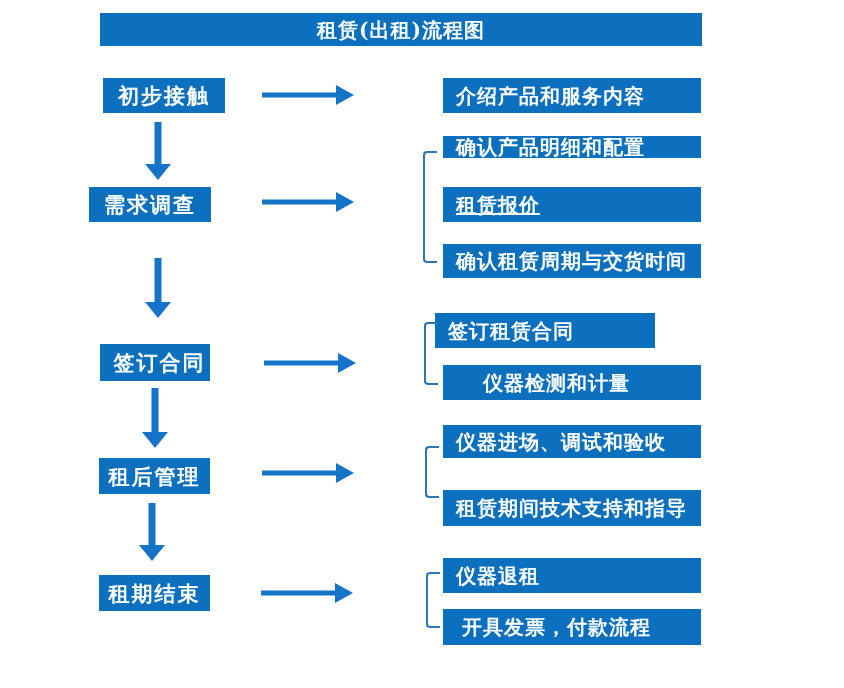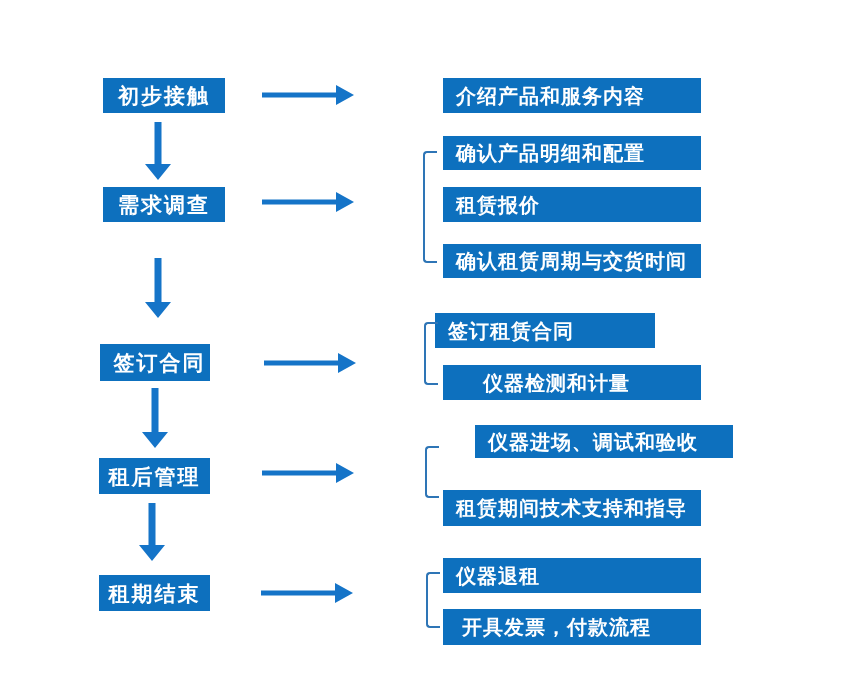--- a/index.html
+++ b/index.html
@@ -33,37 +33,38 @@
   
   .bracket { position:absolute; width:14px;
     border:2px solid var(--bracket,#2e75b6); border-right:none;
     border-radius:4px 0 0 4px; background:transparent; }
 </style>
 </head>
 <body>
 
 <div class="canvas">
 
+  <div class="bluebox title-bar" style="left:100px; top:13px; width:602px; height:33px;">租赁(出租)流程图</div>
 
   <div class="bluebox stage-box" style="left:103px; top:78px; width:122px; height:35px;">初步接触</div>
-  <div class="bluebox stage-box" style="left:103px; top:187px; width:122px; height:35px;">需求调查</div>
+  <div class="bluebox stage-box" style="left:89px; top:187px; width:122px; height:35px;">需求调查</div>
   <div class="bluebox stage-box" style="left:100px; top:344px; width:110px; height:37px;padding-left:9px;">签订合同</div>
   <div class="bluebox stage-box" style="left:99px; top:458px; width:111px; height:36px;">租后管理</div>
   <div class="bluebox stage-box" style="left:99px; top:575px; width:111px; height:36px;">租期结束</div>
 
   <div class="bluebox detail-box" style="left:443px; top:78px; width:258px; height:35px;">介绍产品和服务内容</div>
 
-  <div class="bluebox detail-box" style="left:443px; top:136px; width:258px; height:34px;">确认产品明细和配置</div>
-  <div class="bluebox detail-box" style="left:443px; top:187px; width:258px; height:35px;">租赁报价</div>
+  <div class="bluebox detail-box" style="left:443px; top:136px; width:258px; height:22px;">确认产品明细和配置</div>
+  <div class="bluebox detail-box" style="left:443px; top:187px; width:258px; height:35px;text-decoration:underline;">租赁报价</div>
   <div class="bluebox detail-box" style="left:443px; top:244px; width:258px; height:34px;text-align:right;">确认租赁周期与交货时间</div>
 
   <div class="bluebox detail-box" style="left:435px; top:313px; width:220px; height:35px;">签订租赁合同</div>
   <div class="bluebox detail-box" style="left:443px; top:365px; width:258px; height:35px;padding-left:40px;">仪器检测和计量</div>
 
-  <div class="bluebox detail-box" style="left:443px; top:425px; width:258px; height:33px;margin-left:32px;">仪器进场、调试和验收</div>
+  <div class="bluebox detail-box" style="left:443px; top:425px; width:258px; height:33px;">仪器进场、调试和验收</div>
   <div class="bluebox detail-box" style="left:443px; top:490px; width:258px; height:36px;">租赁期间技术支持和指导</div>
 
   <div class="bluebox detail-box" style="left:443px; top:558px; width:258px; height:35px;">仪器退租</div>
   <div class="bluebox detail-box" style="left:443px; top:609px; width:258px; height:36px;padding-left:19px;">开具发票，付款流程</div>
 
   <div class="h-arrow" style="left:262px; top:85px; width:92px;">
     <div class="shaft"></div>
     <div class="head"></div>
   </div>
   <div class="h-arrow" style="left:262px; top:192px; width:92px;">

